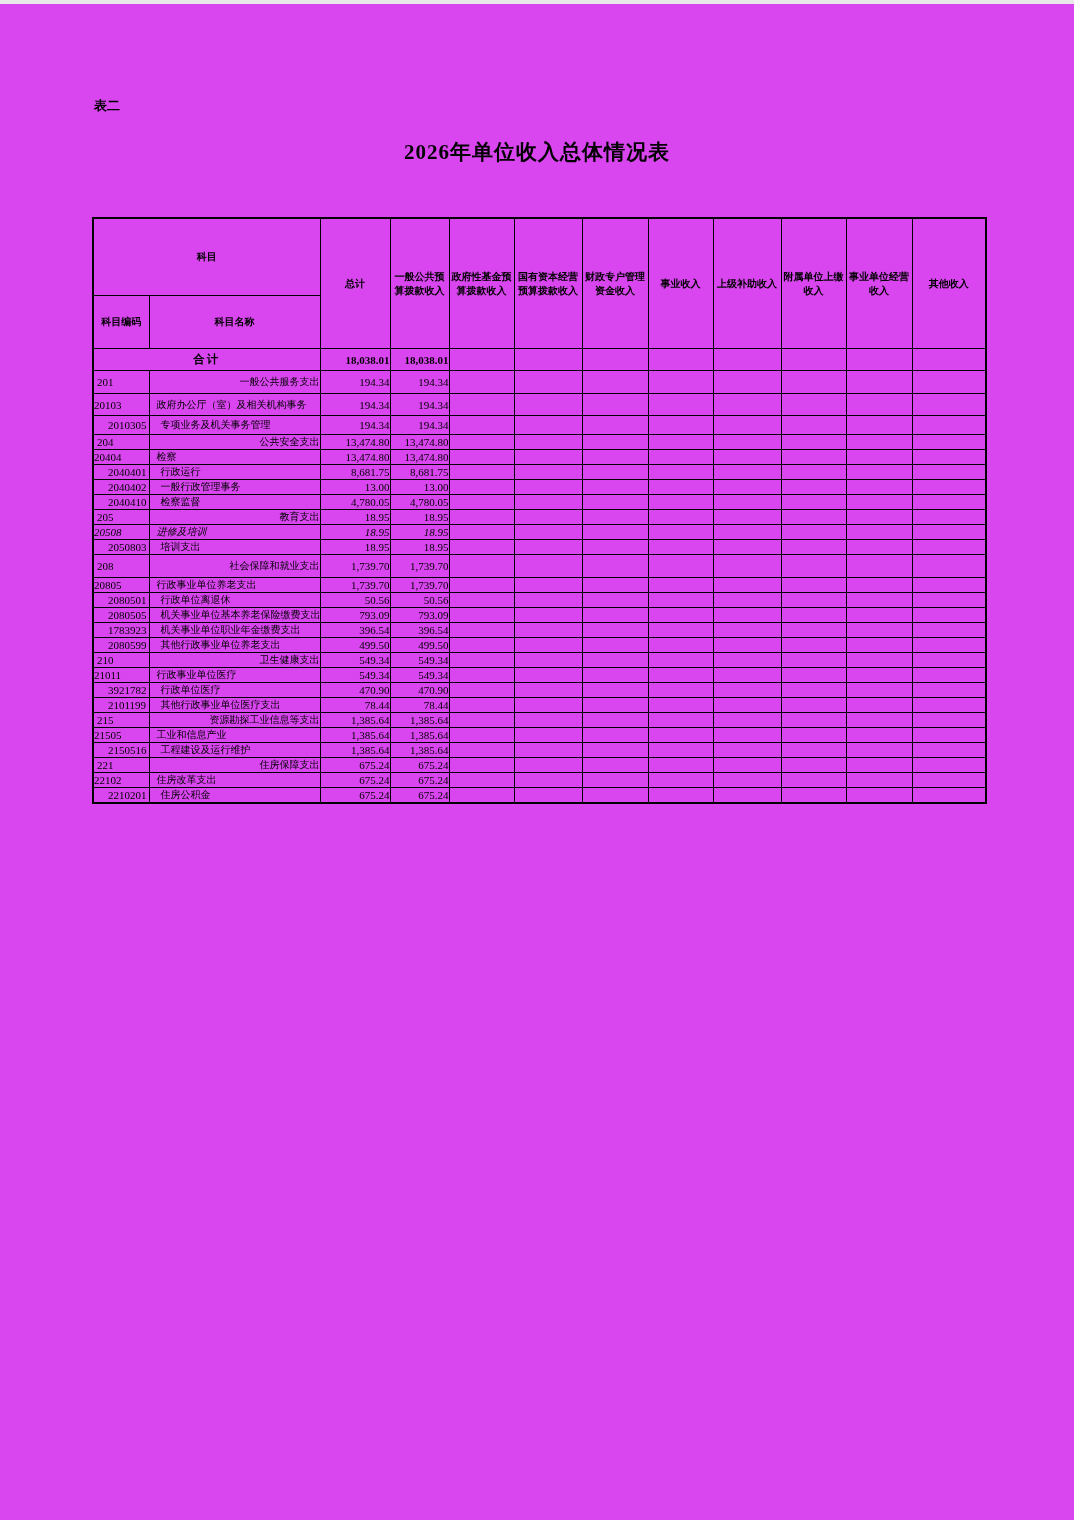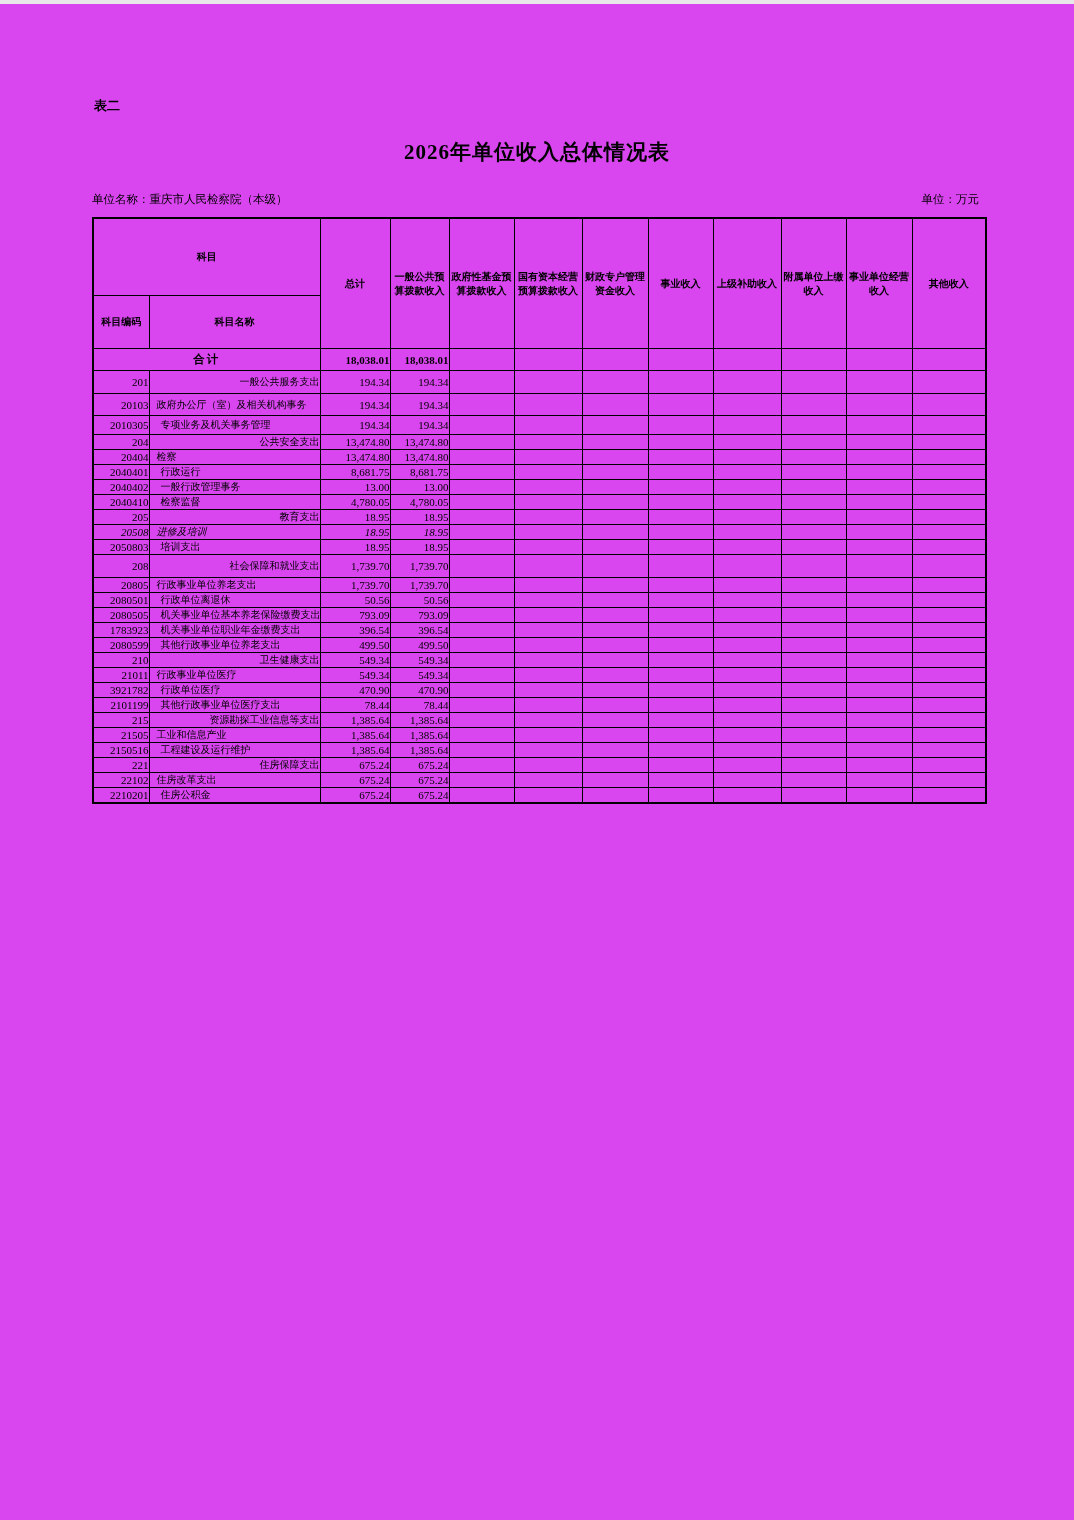--- a/index.html
+++ b/index.html
@@ -48,48 +48,44 @@
     padding:19px 2px;
   }
   th.subject-th{height:38px;}
   tr.header-row-2{height:35px;}
   tr.total-row{height:22px;}
   tr.total-row td{font-weight:bold;}
   tr.total-row td.label{
     text-align:center;font-size:11.5px;letter-spacing:2px;
   }
   td.code{
-    font-size:11px;text-align:right;white-space:nowrap;
+    font-size:11px;text-align:left;white-space:nowrap;
   }
   td.name{
     font-size:10px;text-align:left;white-space:nowrap;
   }
   td.num{
     font-size:11px;text-align:right;padding-right:3px;white-space:nowrap;
   }
   tr.lv1 td.code{padding-left:3px;}
-  tr.lv2 td.code{padding-left:9px;}
+  tr.lv2 td.code{}
   tr.lv3 td.code{padding-left:14px;}
   tr.lv1 td.name{padding-left:3px;text-align:right;}
   tr.lv2 td.name{padding-left:7px;}
   tr.lv3 td.name{padding-left:11px;}
 </style>
 </head>
 <body>
 
 <div class="page">
 
   <div class="sheet-tag">表二</div>
 
   <div class="doc-title">2026年单位收入总体情况表</div>
 
-  <div class="meta-row">
-    <span class="left">单位名称：重庆市人民检察院（本级）</span>
-    <span class="right">单位：万元</span>
-  </div>
 
   <table class="budget">
     <colgroup>
       <col style="width:56px">
         <col style="width:171px">
         <col style="width:70px">
       <col style="width:59px">
         <col style="width:65px">
         <col style="width:68px">
       <col style="width:66px">

